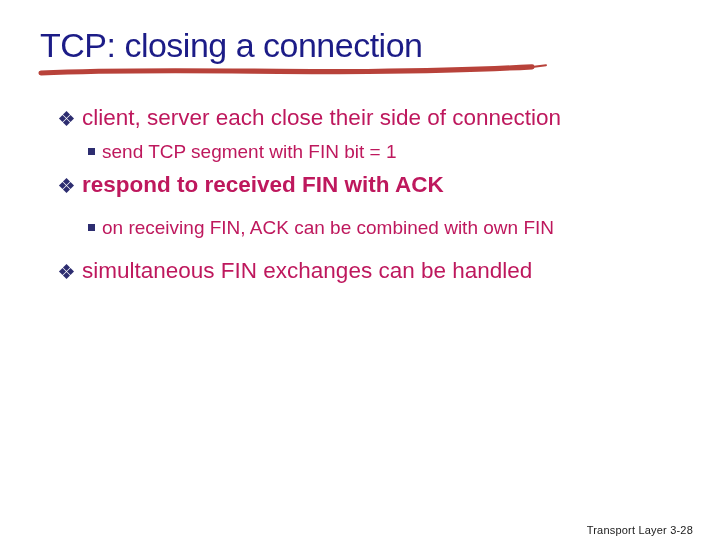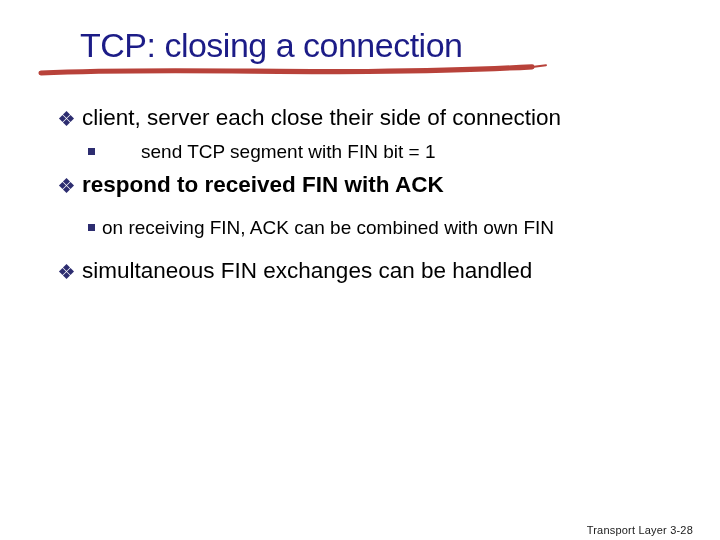--- a/index.html
+++ b/index.html
@@ -14,51 +14,50 @@
   }
   .title {
     position: absolute;
     left: 40px;
     top: 26px;
     font-size: 34px;
     font-weight: 500;
     letter-spacing: -0.5px;
     color: #1c1c87;
     white-space: nowrap;
-    margin-left: 40px;
   }
   .underline {
     position: absolute;
     left: 38px;
     top: 62px;
     width: 512px;
     height: 18px;
   }
   .content {
     position: absolute;
     left: 58px;
     top: 104px;
     right: 25px;
   }
   .item {
     display: flex;
     align-items: flex-start;
-    color: #000000;
+    color: #be185d;
     text-align: center;
   }
   .item.l1 {
     font-size: 22.5px;
     line-height: 28px;
   }
   .item.l2 {
     font-size: 19px;
     line-height: 26px;
     padding-left: 30px;
   }
-  .item:nth-child(2) { margin-top: 7px; gap: 39px; }
+  .item:nth-child(2) { margin-top: 7px; }
   .item:nth-child(3) { margin-top: 6px; font-weight: bold; }
   .item:nth-child(4) { margin-top: 16px; }
   .item:nth-child(5) { margin-top: 16px; }
   .diamond {
     position: relative;
     flex: none;
     width: 13px;
     height: 13px;
     margin: 8px 9px 0 2px;
   }

